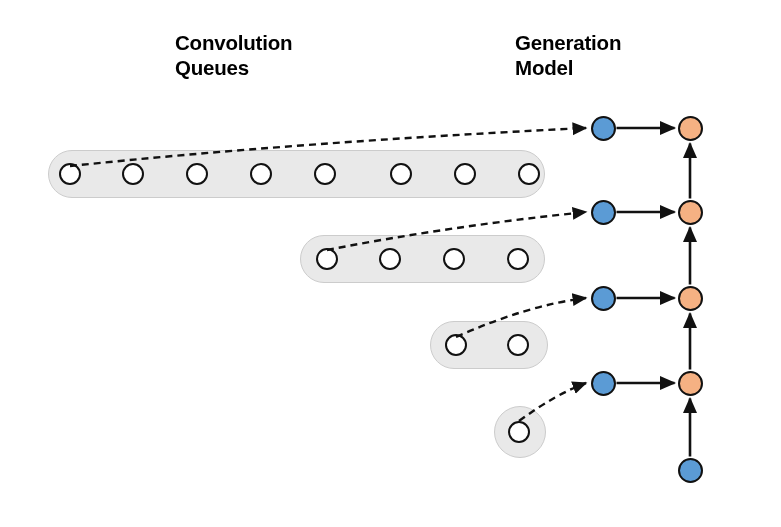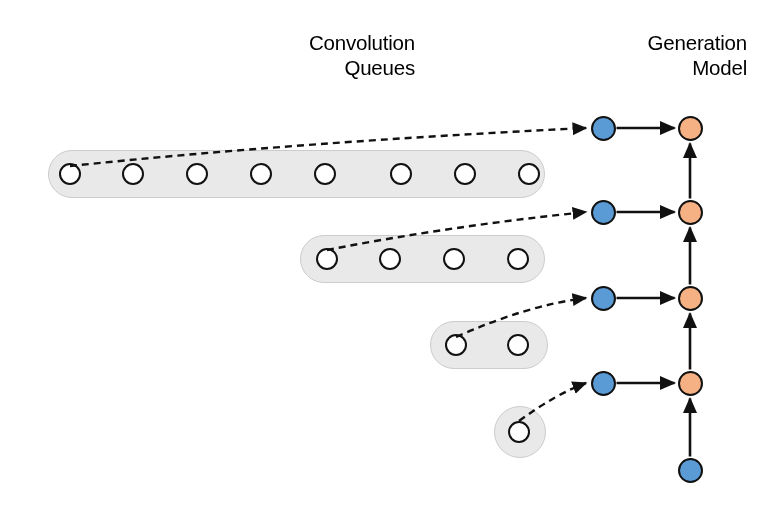--- a/index.html
+++ b/index.html
@@ -14,35 +14,35 @@
   #canvas {
     position: relative;
     width: 781px;
     height: 527px;
     background: #ffffff;
     overflow: hidden;
   }
   .title {
     position: absolute;
     font-family: "Liberation Sans", sans-serif;
-    font-weight: normal;
+    font-weight: bold;
     font-size: 20.5px;
     line-height: 25px;
     color: #000000;
-    text-align: right;
+    text-align: left;
     white-space: pre-line;
     letter-spacing: -0.2px;
   }
   #title-convolution-queues {
     left: 175px;
     top: 30px;
     width: 240px;
   }
   #title-generation-model {
-    left: 547px;
+    left: 515px;
     top: 30px;
     width: 200px;
   }
   .queue-pill {
     position: absolute;
     box-sizing: border-box;
     background: #e9e9e9;
     border: 1.4px solid #cccccc;
   }
   .queue-slot {

